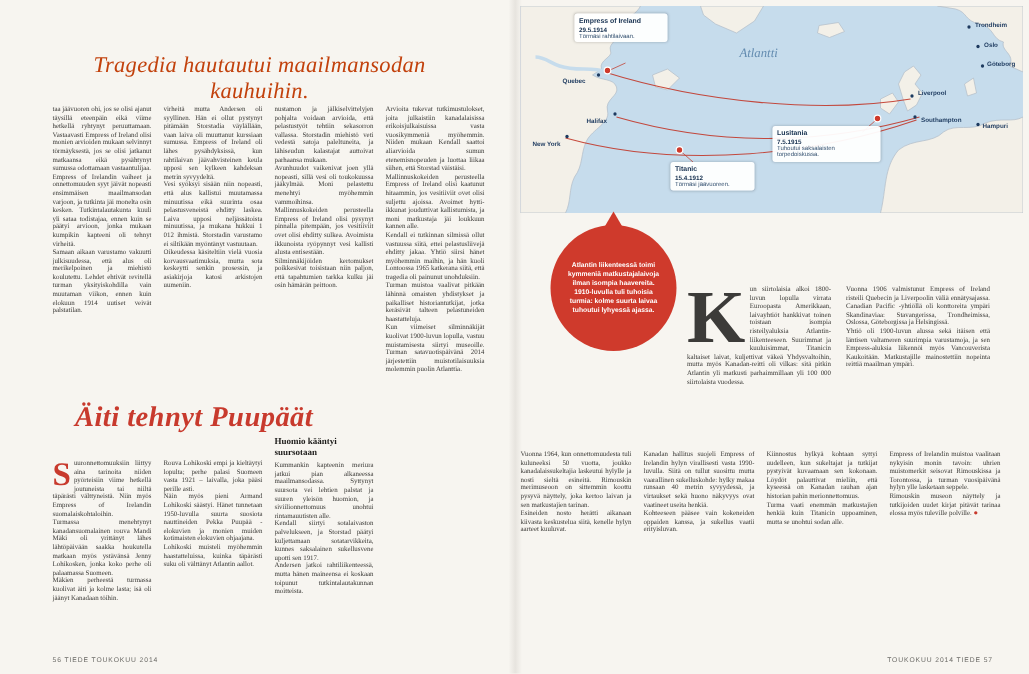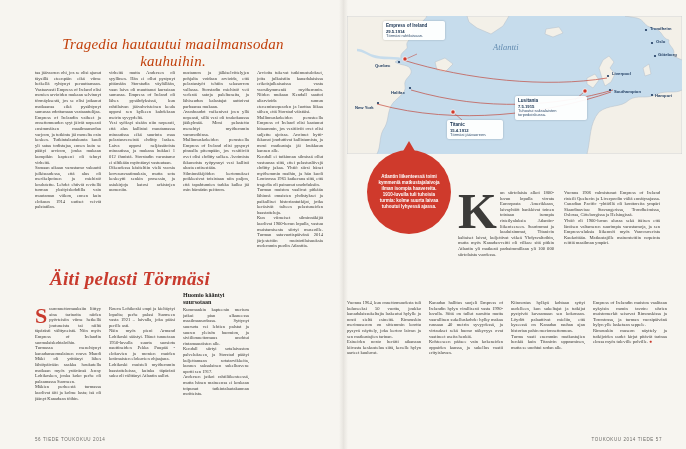--- a/index.html
+++ b/index.html
@@ -39,21 +39,21 @@
     margin:4px 0 2px 0; color:#1e1d1b; text-align:left;
   }
   .dropcap { float:left; font-weight:bold; line-height:0.82; padding:1px 2px 0 0; }
   .dropcap.red  { color:#c83a2d; font-size:22px; }
   .dropcap.dark { color:#3c3b39; font-size:50px; padding-right:3px; }
   .right-headline {
     position:absolute; left:113px; top:153px; width:228px;
     font-weight:bold; font-size:18px; color:#1c1b19; letter-spacing:-0.2px;
   }
   
-  #map { position:absolute; left:4px; top:16px; width:335px; height:178px; }
+  #map { position:absolute; left:4px; top:4px; width:335px; height:178px; }
   #map svg { position:absolute; left:0; top:0; }
   .map-label {
     position:absolute; font-family:"Liberation Sans", sans-serif;
     font-size:4.2px; font-weight:bold; color:#1d3a5f; white-space:nowrap;
   }
   .ocean-label {
     position:absolute; left:146px; top:26px;
     font-style:italic; font-size:8.5px; color:#628bb0;
   }
   .callout {
@@ -109,21 +109,21 @@
 Silminnäkijöiden kertomukset poikkesivat toisistaan niin paljon, että tapahtumien tarkka kulku jäi osin hämärän peittoon.</span></div><div class="subhead">Huomio kääntyi suursotaan</div><span class="txt">Kummankin kapteenin meriura jatkui pian alkaneessa maailmansodassa. Syttynyt suursota vei lehtien palstat ja suuren yleisön huomion, ja siviilionnettomuus unohtui rintamauutisten alle.
 Kendall siirtyi sotalaivaston palvelukseen, ja Storstad päätyi kuljettamaan sotatarvikkeita, kunnes saksalainen sukellusvene upotti sen 1917.
 Andersen jatkoi rahtiliikenteessä, mutta hänen maineensa ei koskaan toipunut tutkintalautakunnan moitteista.</span></div>
 
   <div class="body-col" style="left:257px; top:70px; width:66px; height:362px"><span class="txt">Arvioita tukevat tutkimustulokset, joita julkaistiin kanadalaisissa erikoisjulkaisuissa vasta vuosikymmeniä myöhemmin. Niiden mukaan Kendall saattoi aliarvioida sumun etenemisnopeuden ja luottaa liikaa siihen, että Storstad väistäisi.
 Mallinnuskokeiden perusteella Empress of Ireland olisi kaatunut hitaammin, jos vesitiiviit ovet olisi suljettu ajoissa. Avoimet hytti-ikkunat jouduttivat kallistumista, ja moni matkustaja jäi loukkuun kannen alle.
 Kendall ei tutkinnan silmissä ollut vastuussa siitä, ettei pelastusliivejä ehditty jakaa. Yhtiö siirsi hänet myöhemmin maihin, ja hän kuoli Lontoossa 1965 katkerana siitä, että tragedia oli painunut unohduksiin.
 Turman muistoa vaalivat pitkään lähinnä omaisten yhdistykset ja paikalliset historiantutkijat, jotka keräsivät talteen pelastuneiden haastatteluja.
 Kun viimeiset silminnäkijät kuolivat 1900-luvun lopulla, vastuu muistamisesta siirtyi museoille. Turman satavuotispäivänä 2014 järjestettiin muistotilaisuuksia molemmin puolin Atlanttia.</span></div>
 
-  <div class="script-heading">Äiti pelasti Törmäsi</div>
+  <div class="script-heading">Äiti tehnyt Puupäät</div>
 
   <div class="body-col" style="left:35px; top:306px; width:66px; height:126px"><span class="dropcap red">S</span><span class="txt">uuronnettomuuksiin liittyy aina tarinoita niiden pyörteisiin viime hetkellä joutuneista tai niiltä täpärästi välttyneistä. Niin myös Empress of Irelandin suomalaiskohtaloihin.
 Turmassa menehtynyt kanadansuomalainen rouva Mandi Mäki oli yrittänyt lähes lähtöpäivään saakka houkutella matkaan myös ystävänsä Jenny Lohikosken, jonka koko perhe oli palaamassa Suomeen.
 Mäkien perheestä turmassa kuolivat äiti ja kolme lasta; isä oli jäänyt Kanadaan töihin.</span></div>
 
   <div class="body-col" style="left:109px; top:306px; width:66px; height:126px"><span class="txt">Rouva Lohikoski empi ja kieltäytyi lopulta; perhe palasi Suomeen vasta 1921 – laivalla, joka pääsi perille asti.
 Näin myös pieni Armand Lohikoski säästyi. Hänet tunnetaan 1950-luvulla suurta suosiota nauttineiden Pekka Puupää -elokuvien ja monien muiden kotimaisten elokuvien ohjaajana.
 Lohikoski muisteli myöhemmin haastatteluissa, kuinka täpärästi suku oli välttänyt Atlantin aallot.</span></div>
 
 </div>

